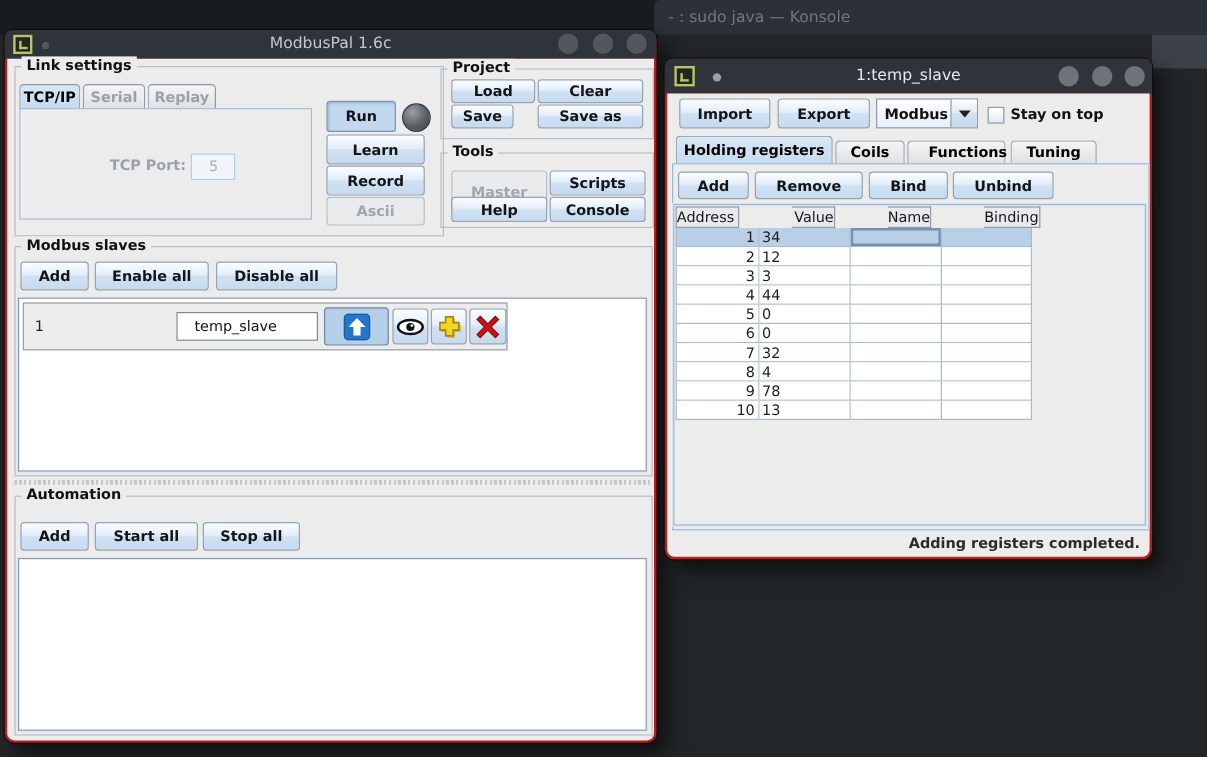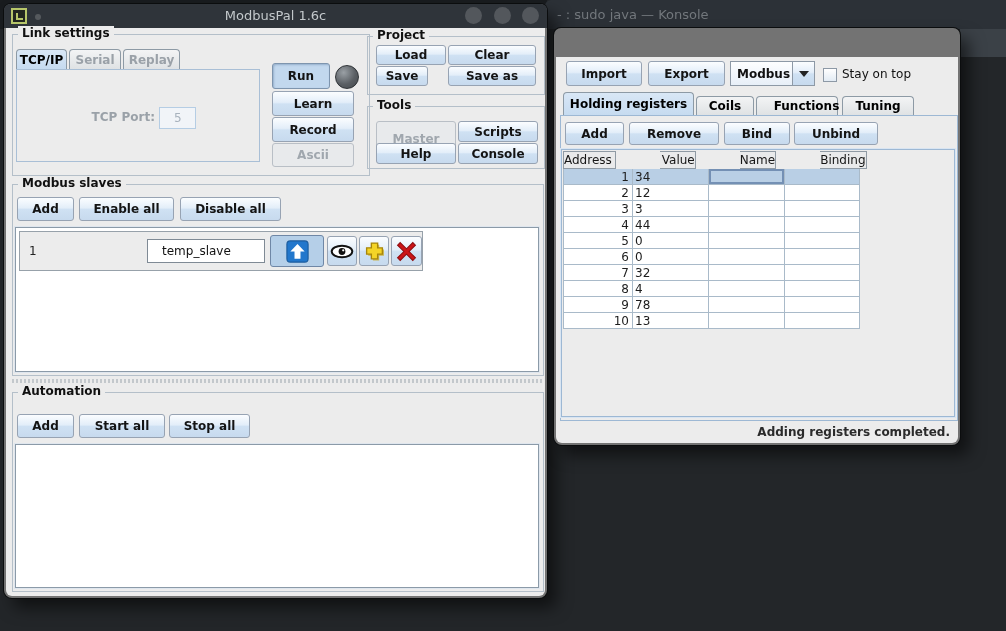--- a/index.html
+++ b/index.html
@@ -4,22 +4,22 @@
 <style>
   html,body{margin:0;padding:0;}
   body{font-family:"DejaVu Sans", sans-serif; font-size:12px; background:#232629;}
   .desktop{position:relative;width:1006px;height:631px;overflow:hidden;background:#232629;}
   .topleft-dark{position:absolute;left:0;top:0;width:547px;height:29px;background:#191c1f;}
   .konsole-bar{position:absolute;left:545px;top:0;width:461px;height:29px;background:#2c3137;
     color:#72777c;font-size:13px;line-height:29px;padding-left:12px;box-sizing:border-box;
     border-top-left-radius:6px;}
   .konsole-strip{position:absolute;left:960px;top:29px;width:46px;height:28px;background:#3b4147;}
 
-  .window{position:absolute;background:#737373;border-radius:7px 7px 8px 8px;
-    box-shadow:0 0 0 1px #0b0d0e, 9px 10px 16px rgba(0,0,0,.55);}
+  .window{position:absolute;background:#b91c1c;border-radius:7px 7px 8px 8px;
+    box-shadow:0 0 0 1px #0b0d0e, 9px 10px 16px rgba(0,0,0,.55);margin-top:21px;}
   .titlebar{position:absolute;left:0;top:0;right:0;background:#2f343a;border-radius:6px 6px 0 0;}
   .titlebar .title{position:absolute;left:0;right:0;text-align:center;font-size:13px;}
   .appicon{position:absolute;box-sizing:border-box;border:2px solid #b7c66a;background:#22261f;}
   .appicon::after{content:"";position:absolute;left:3px;bottom:2px;width:5px;height:5px;
     border-left:2px solid #b7c66a;border-bottom:2px solid #b7c66a;}
   .tb-dot{position:absolute;border-radius:50%;}
   .tb-circle{position:absolute;width:17px;height:17px;border-radius:50%;}
 
   .content{position:absolute;left:2px;right:2px;bottom:2px;top:24px;background:#ececec;border-radius:0 0 6px 6px;}
 
@@ -224,36 +224,44 @@
         <div class="btn" style="left:156px;top:21px;width:81px;height:24px;">
           <span>Stop all</span>
         </div>
         <div class="whitebox" style="left:2px;top:51px;width:524px;height:144px;"></div>
       </div>
 
     </div>
   </div>
 
   <div class="window" style="left:554px;top:28px;width:406px;height:417px;">
+    <div class="titlebar" style="height:29px;">
+      <span class="appicon" style="left:8px;top:6px;width:17px;height:17px;"></span>
+      <span class="tb-dot" style="left:40px;top:12px;width:7px;height:7px;background:#9ca0a3;"></span>
+      <span class="title" style="top:7px;color:#e6e9ea;">1:temp_slave</span>
+      <span class="tb-circle" style="left:328px;top:6px;background:#6e7377;"></span>
+      <span class="tb-circle" style="left:356px;top:6px;background:#6e7377;"></span>
+      <span class="tb-circle" style="left:383px;top:6px;background:#6e7377;"></span>
+    </div>
     <div class="content" style="top:29px;">
 
       <div class="btn" style="left:10px;top:4px;width:76px;height:25px;">
         <span>Import</span>
       </div>
       <div class="btn" style="left:92px;top:4px;width:77px;height:25px;">
         <span>Export</span>
       </div>
       <div class="combo" style="left:174px;top:4px;width:85px;height:25px;">
         <span class="combo-value">Modbus</span>
         <span class="combo-arrow-btn">
           <span class="tri-down"></span>
         </span>
       </div>
       <span class="checkbox" style="left:267px;top:11px;"></span>
-      <span style="position:absolute;left:286px;top:10px;font-weight:normal;color:#111;">Stay on top</span>
+      <span style="position:absolute;left:286px;top:10px;font-weight:bold;color:#111;">Stay on top</span>
 
       <div class="tab selected" style="left:7px;top:35px;width:131px;height:23px;">
         <span class="tab-label">Holding registers</span>
       </div>
       <div class="tab" style="left:140px;top:39px;width:58px;height:19px;">
         <span class="tab-label">Coils</span>
       </div>
       <div class="tab" style="left:200px;top:39px;width:82px;height:19px;padding-left:19px;">
         <span class="tab-label">Functions</span>
       </div>

